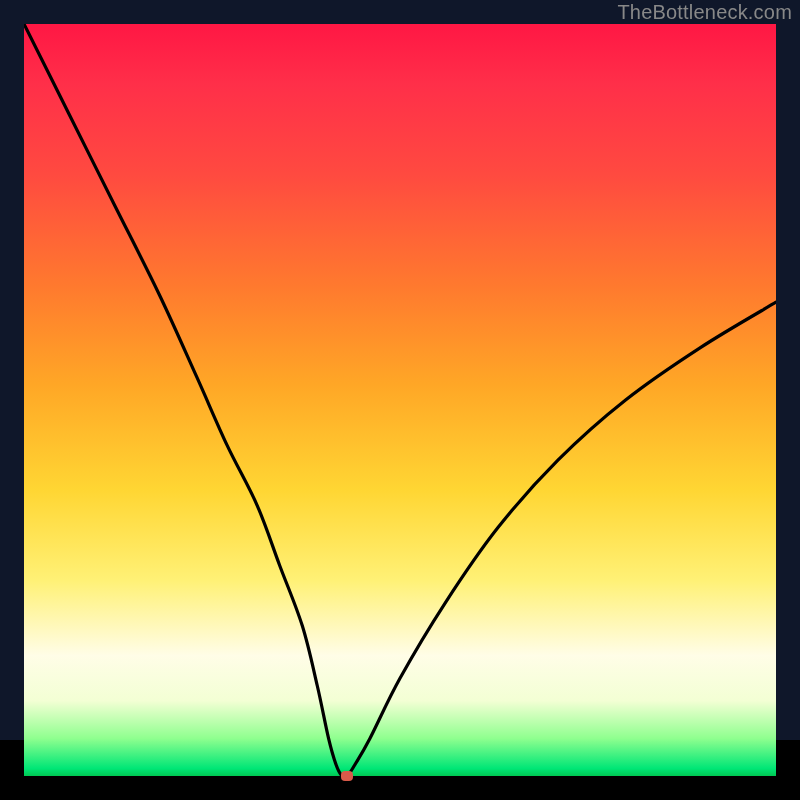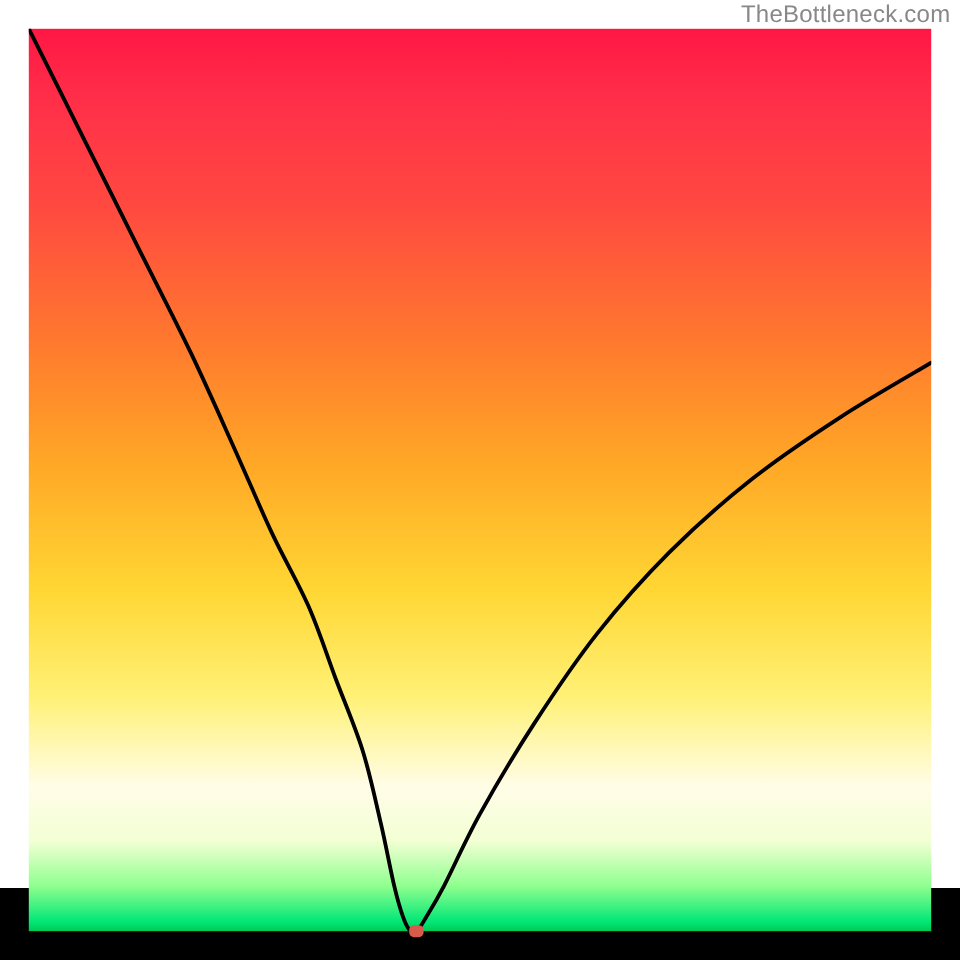--- a/index.html
+++ b/index.html
@@ -8,21 +8,21 @@
     width: 800px;
     height: 800px;
     overflow: hidden;
     background: #000;
     font-family: Arial, Helvetica, sans-serif;
   }
   .frame {
     position: relative;
     width: 800px;
     height: 740px;
-    background: #ffffff;
+    background: #0f172a;
   }
   .plot-area {
     position: absolute;
     left: 24px;
     top: 24px;
     width: 752px;
     height: 752px;
     
     background: linear-gradient(
       to bottom,

